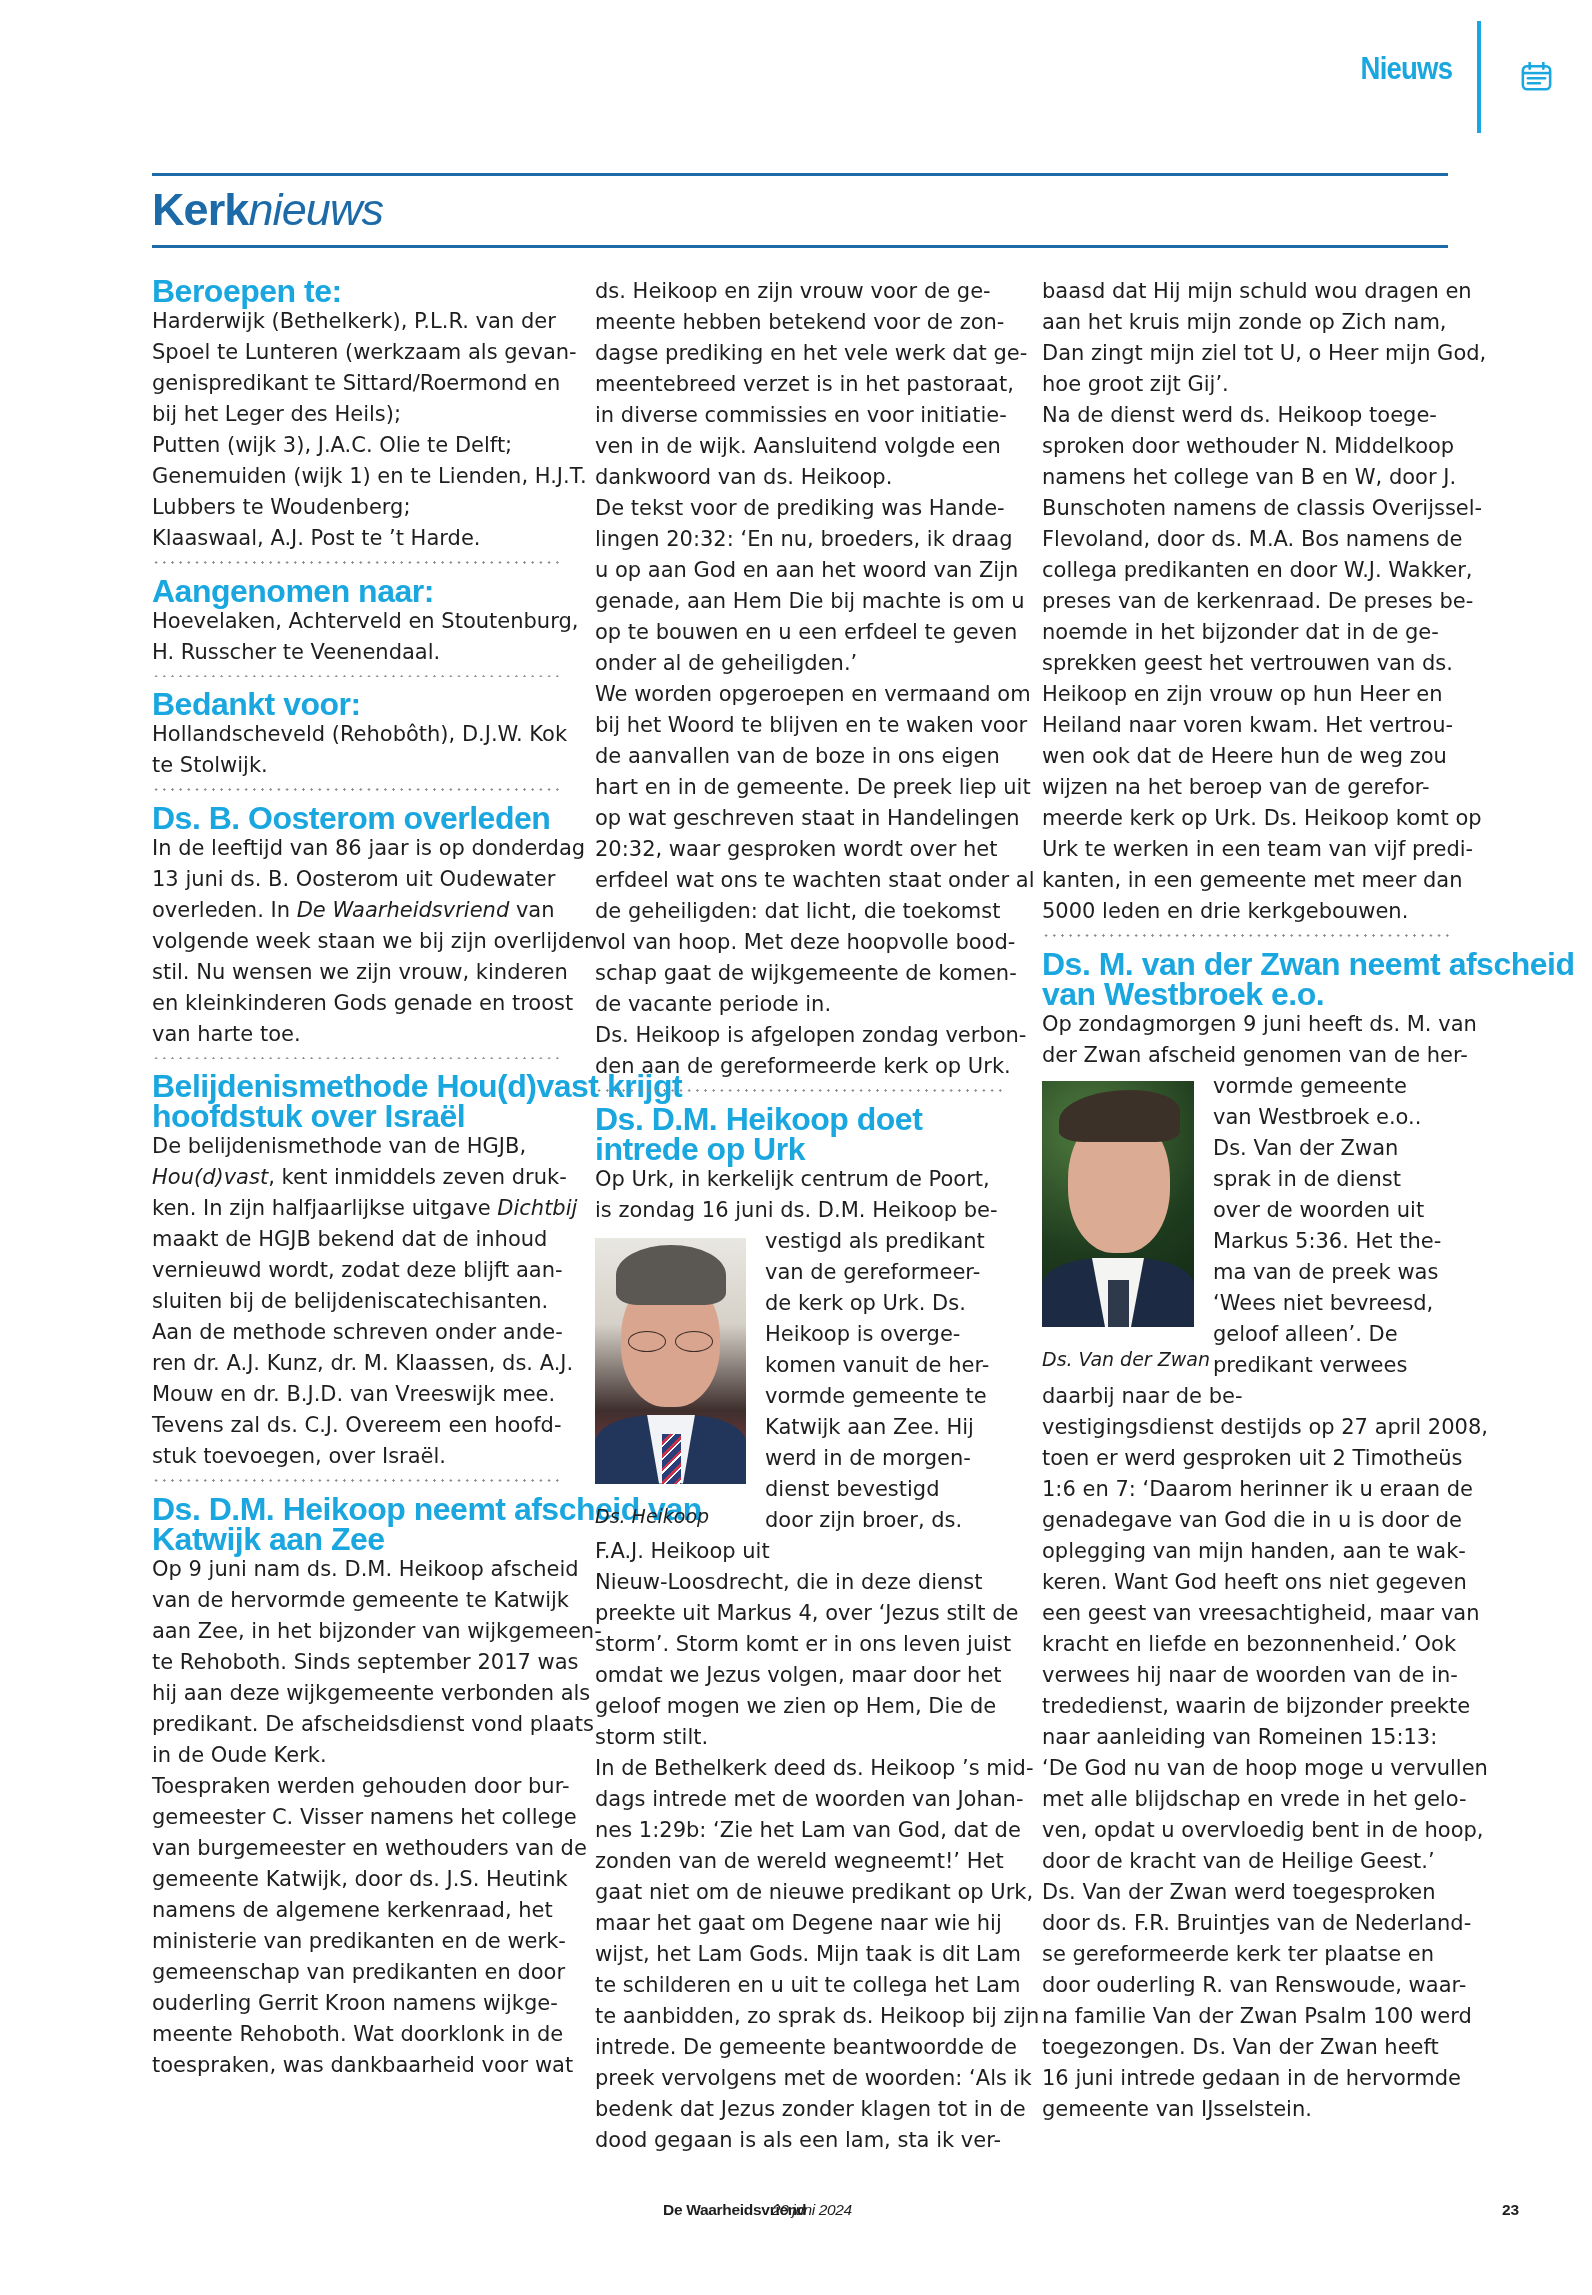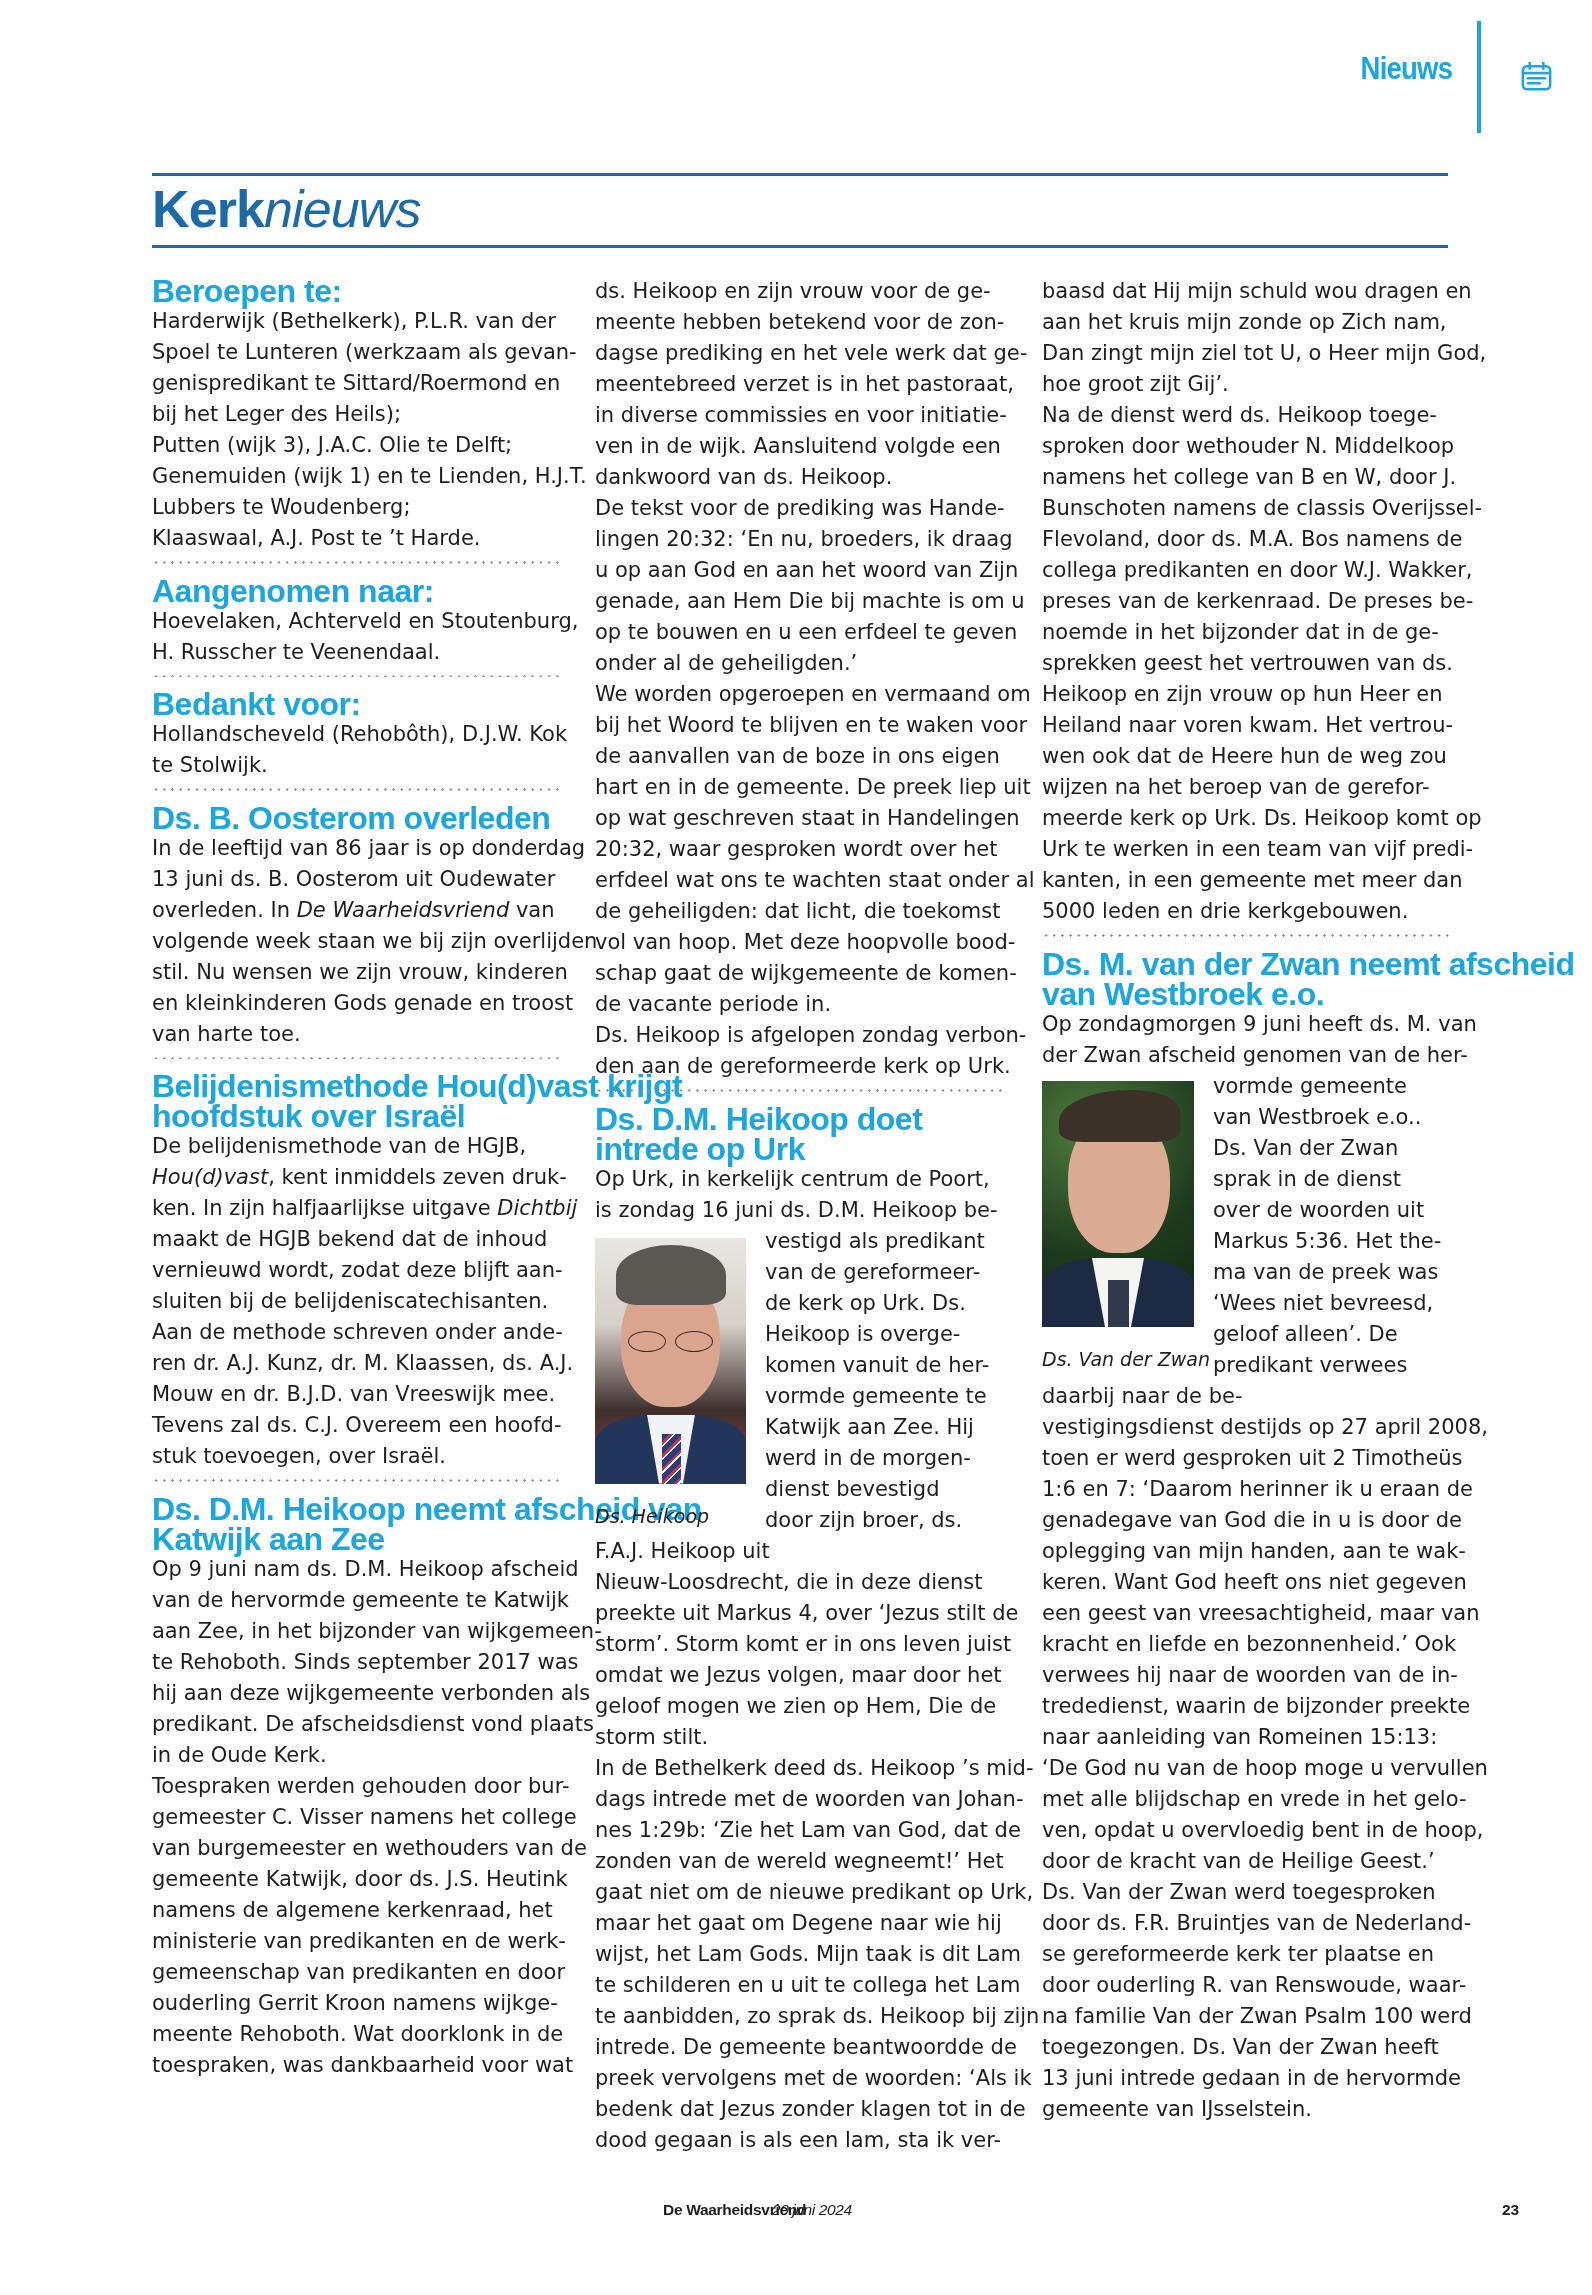--- a/index.html
+++ b/index.html
@@ -10,21 +10,21 @@
   .section-label { position: absolute; top: 50px; left: 1346px; width: 104px; text-align: right;
     font-family: "Liberation Sans", sans-serif; font-weight: bold; font-size: 32px;
     color: #1aa7e0; letter-spacing: -0.9px; transform: scaleX(0.86); transform-origin: right center; }
   .header-vline { position: absolute; left: 1477px; top: 21px; width: 3.5px; height: 112px; background: #1aa7e0; }
   .cal-icon { position: absolute; left: 1521px; top: 62px; width: 31px; height: 29px; }
 
   
   .rule { position: absolute; left: 152px; width: 1296px; height: 2.6px; background: #1c6aa8; }
   .rule.top { top: 173px; }
   .rule.bottom { top: 245px; }
-  .page-title { position: absolute; left: 152px; top: 181px; font-size: 52px; color: #1c6aa8;
+  .page-title { position: absolute; left: 152px; top: 181px; font-size: 45px; color: #1c6aa8;
     font-family: "Liberation Sans", sans-serif; letter-spacing: -0.9px; line-height: 57px; }
   .page-title b { font-weight: bold; }
   .page-title i { font-weight: normal; font-style: italic; }
 
   
   .col { position: absolute; top: 276px; width: 410px; font-size: 21px; line-height: 31px; }
   .col.c1 { left: 152px; }
   .col.c2 { left: 595px; }
   .col.c3 { left: 1042px; }
 
@@ -333,21 +333,21 @@
         <span class="line">‘De God nu van de hoop moge u vervullen</span>
         <span class="line">met alle blijdschap en vrede in het gelo-</span>
         <span class="line">ven, opdat u overvloedig bent in de hoop,</span>
         <span class="line">door de kracht van de Heilige Geest.’</span>
         <span class="line">Ds. Van der Zwan werd toegesproken</span>
         <span class="line">door ds. F.R. Bruintjes van de Nederland-</span>
         <span class="line">se gereformeerde kerk ter plaatse en</span>
         <span class="line">door ouderling R. van Renswoude, waar-</span>
         <span class="line">na familie Van der Zwan Psalm 100 werd</span>
         <span class="line">toegezongen. Ds. Van der Zwan heeft</span>
-        <span class="line">13 juni intrede gedaan in de hervormde</span>
+        <span class="line">16 juni intrede gedaan in de hervormde</span>
         <span class="line">gemeente van IJsselstein.</span>
       </div>
   </section>
 </div>
 
 <div class="footer">
   <span class="pub">De Waarheidsvriend</span>
   <span class="date">20 juni 2024</span>
   <span class="pagenum">23</span>
 </div>

